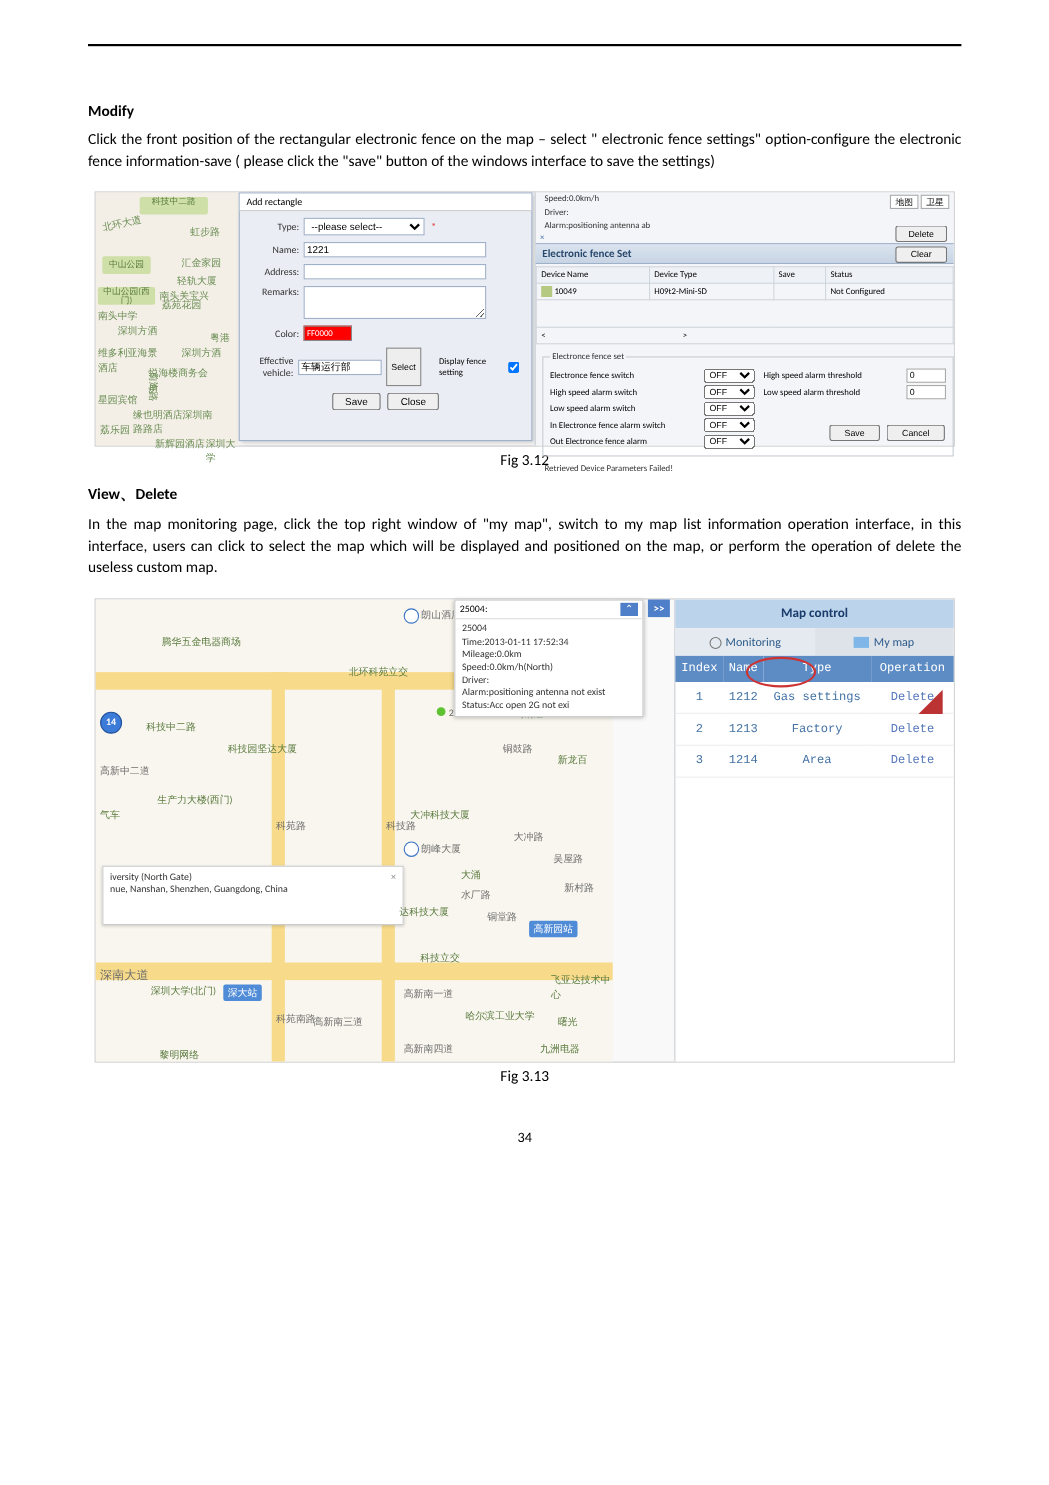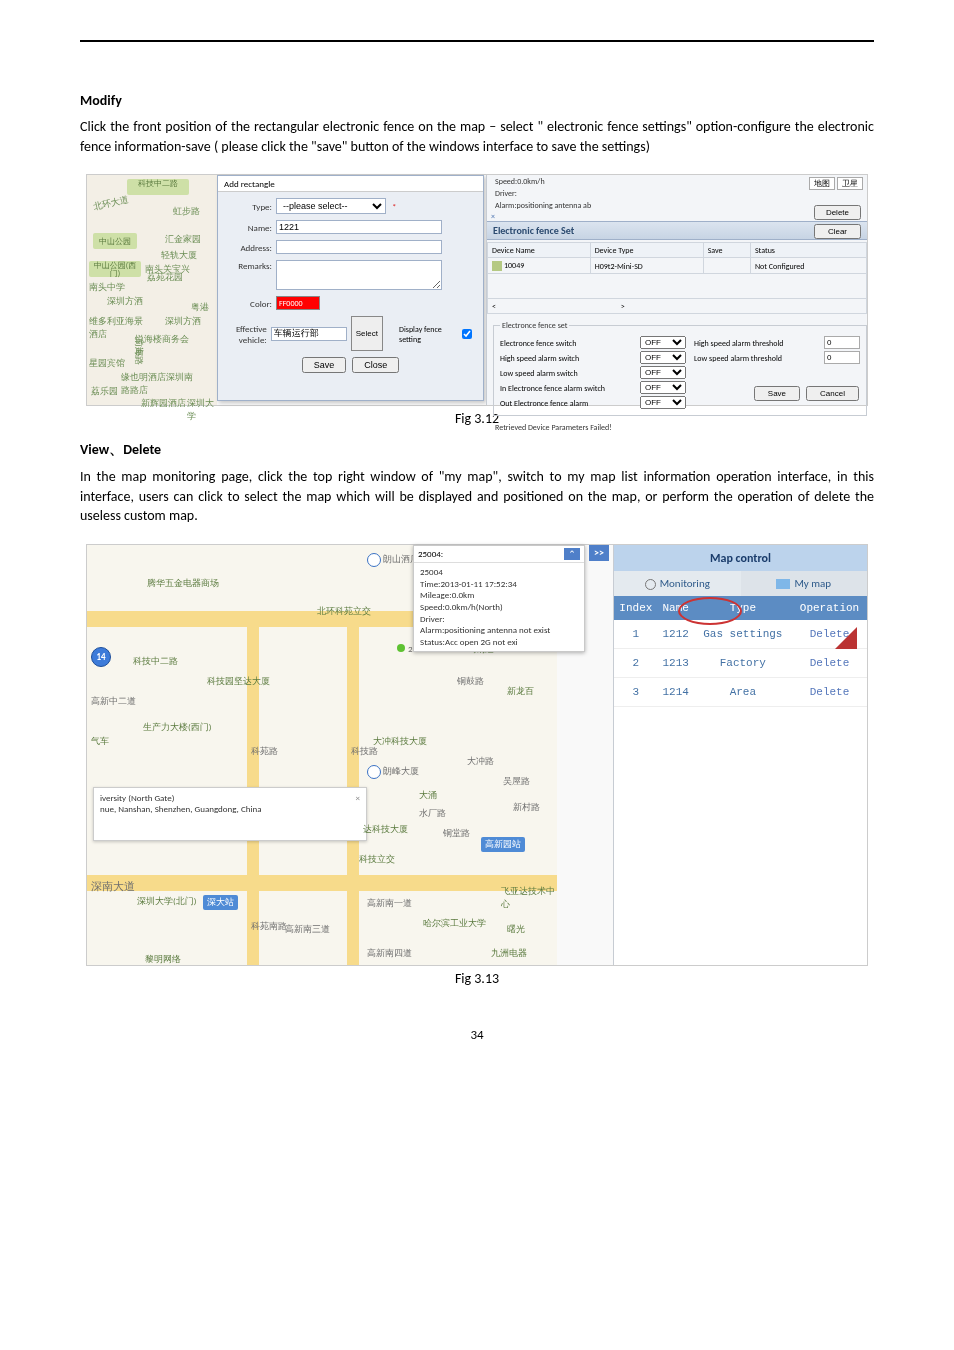--- a/index.html
+++ b/index.html
@@ -427,21 +427,21 @@
       <span class="close-x">×</span>
       <div>iversity  (North Gate)</div>
       <div>nue, Nanshan, Shenzhen, Guangdong, China</div>
     </div>
 
     <div class="lbl-g" style="left:276px; top:278px;">达科技大厦</div>
     <div class="lbl-g" style="left:332px; top:244px;">大涌</div>
     <div class="lbl" style="left:332px; top:262px;">水厂路</div>
     <div class="lbl" style="left:356px; top:282px;">铜堂路</div>
     <div class="lbl" style="left:394px; top:292px; background:#4f8bd6; color:#fff; padding:1px 4px; border-radius:2px;">高新园站</div>
-    <div class="lbl-g" style="left:272px; top:308px;">科技立交</div>
+    <div class="lbl-g" style="left:272px; top:320px;padding-left:23px;">科技立交</div>
     <div class="lbl" style="left:4px; top:334px; font-size:11px;">深南大道</div>
     <div class="lbl-g" style="left:50px; top:350px;">深圳大学(北门)</div>
     <div class="lbl" style="left:116px; top:350px; background:#4f8bd6; color:#fff; padding:1px 4px; border-radius:2px;">深大站</div>
     <div class="lbl" style="left:164px; top:375px;">科苑南路</div>
     <div class="lbl" style="left:280px; top:352px;">高新南一道</div>
     <div class="lbl" style="left:198px; top:378px;">高新南三道</div>
     <div class="lbl" style="left:280px; top:402px;">高新南四道</div>
     <div class="lbl-g" style="left:336px; top:372px;">哈尔滨工业大学</div>
     <div class="lbl-g" style="left:414px; top:340px;">飞亚达技术中心</div>
     <div class="lbl-g" style="left:420px; top:378px;">曙光</div>

